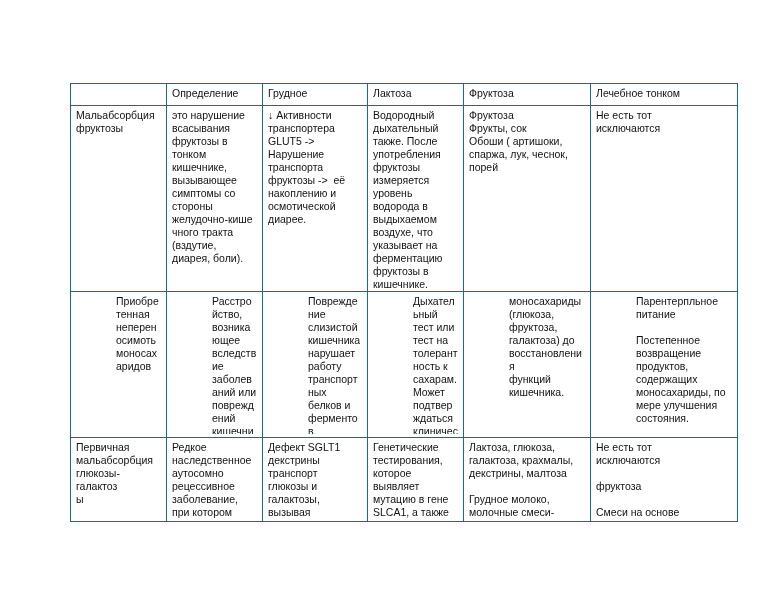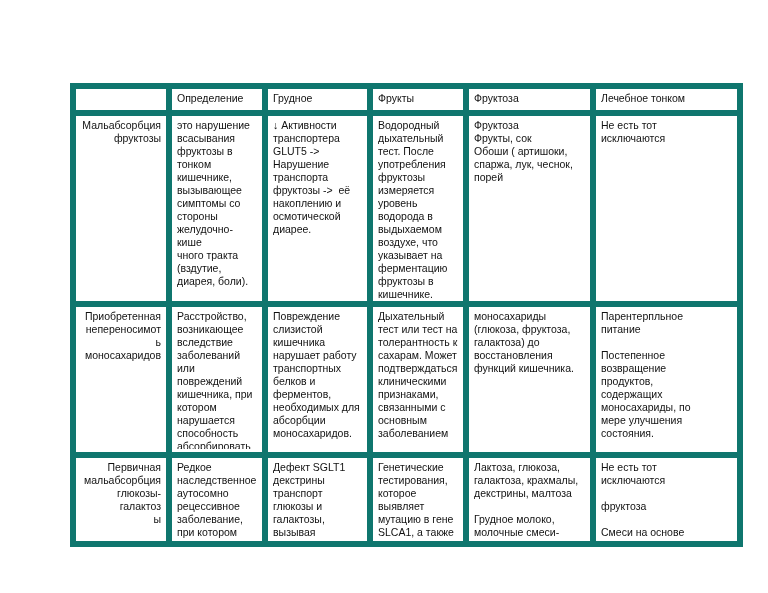--- a/index.html
+++ b/index.html
@@ -19,62 +19,62 @@
   table.doc-table {
     position: absolute;
     left: 70px;
     top: 83px;
     width: 667px;
     border-collapse: collapse;
     table-layout: fixed;
   }
   table.doc-table th,
   table.doc-table td {
-    border: 6px solid #0f766e;
+    border: 1px solid #0f766e;
     vertical-align: top;
     padding: 3px 5px;
     font-size: 10.5px;
     line-height: 13px;
     font-weight: normal;
     text-align: left;
     overflow: hidden;
   }
   table.doc-table th {
     height: 15px;
     white-space: nowrap;
   }
   .cellbox {
     white-space: pre-wrap;
     overflow: hidden;
     overflow-wrap: break-word;
   }
-  td.rowhead .cellbox { text-align: right; }
+  td.rowhead .cellbox { text-align: left; }
   tr.r1 .cellbox { height: 179px; }
-  tr.r2 .cellbox { height: 139px; }
+  tr.r2 .cellbox { height: 139px; margin-left: 40px; }
   tr.r3 .cellbox { height: 77px; }
 </style>
 </head>
 <body>
 
 <div class="page">
   <table class="doc-table">
     <colgroup>
       <col style="width:96px">
       <col style="width:96px">
       <col style="width:105px">
       <col style="width:96px">
       <col style="width:127px">
       <col style="width:147px">
     </colgroup>
     <thead>
       <tr>
         <th></th>
         <th>Определение</th>
         <th>Грудное</th>
-        <th>Фрукты</th>
+        <th>Лактоза</th>
         <th>Фруктоза</th>
         <th>Лечебное тонком</th>
       </tr>
     </thead>
     <tbody>
       <tr class="r1">
         <td class="rowhead">
             <div class="cellbox">Мальабсорбция
 фруктозы</div>
           </td>
@@ -99,21 +99,21 @@
 Нарушение
 транспорта
 фруктозы -&gt;  её
 накоплению и
 осмотической
 диарее.</div>
           </td>
         <td>
             <div class="cellbox">Водородный
 дыхательный
-тест. После
+также. После
 употребления
 фруктозы
 измеряется
 уровень
 водорода в
 выдыхаемом
 воздухе, что
 указывает на
 ферментацию
 фруктозы в

